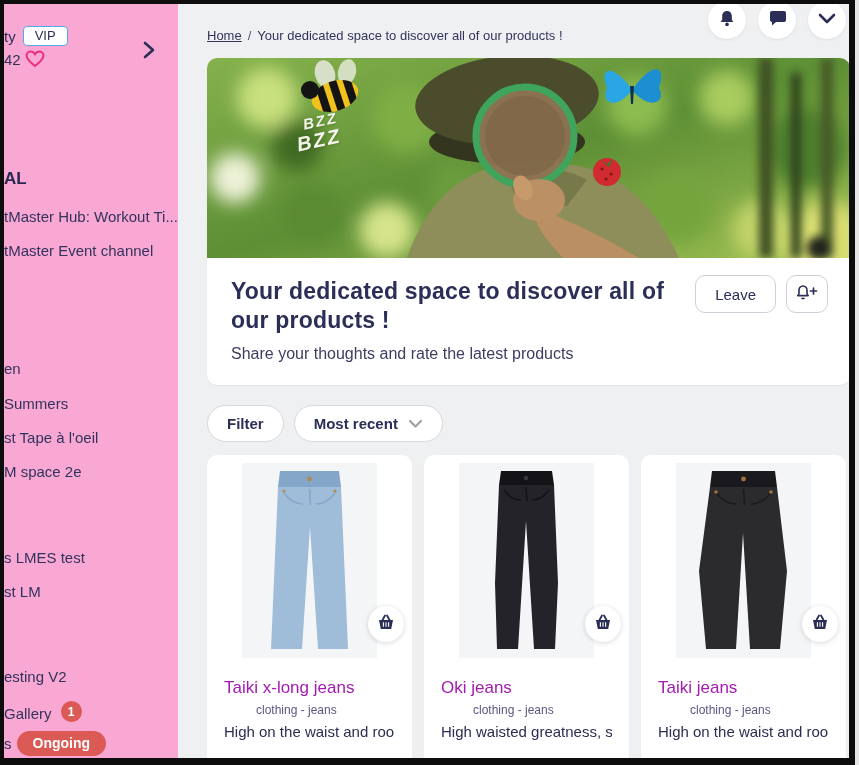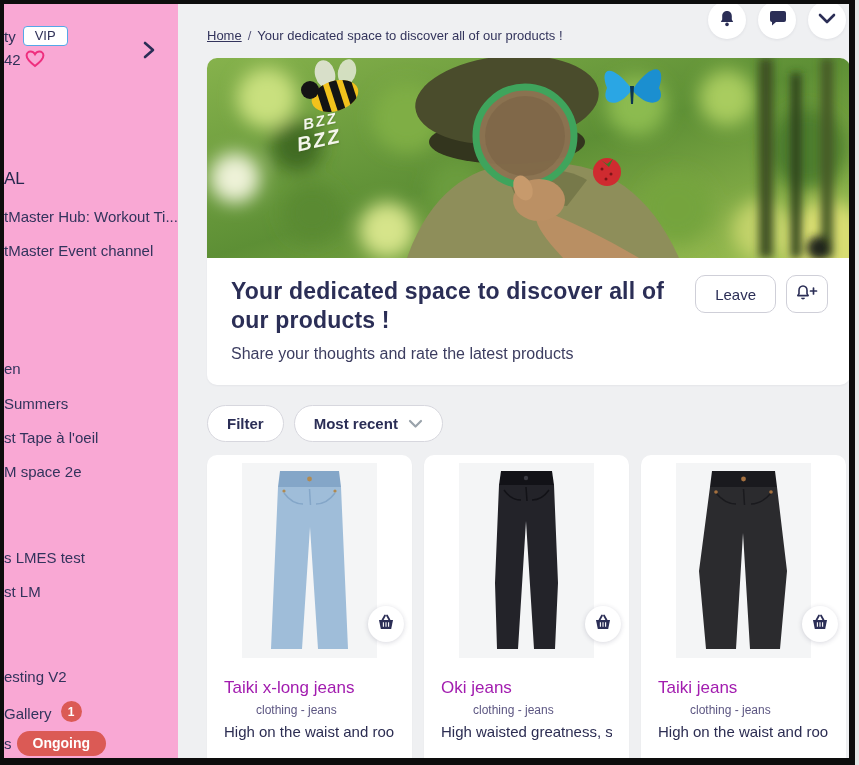--- a/index.html
+++ b/index.html
@@ -20,21 +20,21 @@
   
   .sidebar { position: relative; width: 174px; flex: 0 0 174px; background: #f9a8d4; overflow: hidden; padding-left: 20px; }
   .side-abs { position: absolute; left: 0; white-space: nowrap; }
   .community-row { top: 22px; display: flex; align-items: center; gap: 7px; font-size: 15px; font-weight: 500; color: #2f3057; }
   .vip-pill {
     border: 1.5px solid #55a7e8; border-radius: 4px; padding: 1px 11px 2px;
     font-size: 13px; font-weight: 500; color: #2f3057; background: #fff;
   }
   .likes-row { top: 46px; display: flex; align-items: center; gap: 4px; font-size: 15px; color: #2f3057; }
   .side-chevron { top: 36px; left: 136px; }
-  .section-header { top: 165px; font-size: 17px; font-weight: 400; color: #26284e; }
+  .section-header { top: 165px; font-size: 17px; font-weight: 700; color: #26284e; }
   .side-item { font-size: 15px; color: #32335c; display: flex; align-items: flex-end; gap: 9px; cursor: pointer; }
   .count-badge {
     background: #db5a55; color: #fff; font-size: 12px; font-weight: 700;
     width: 21px; height: 21px; border-radius: 50%; display: inline-flex;
     align-items: center; justify-content: center;
   }
   .ongoing-row { top: 727px; display: flex; align-items: center; gap: 5px; }
   .ongoing-pill {
     background: #db5a55; color: #fff; font-size: 14px; font-weight: 700;
     border-radius: 14px; padding: 4px 16px 5px;

